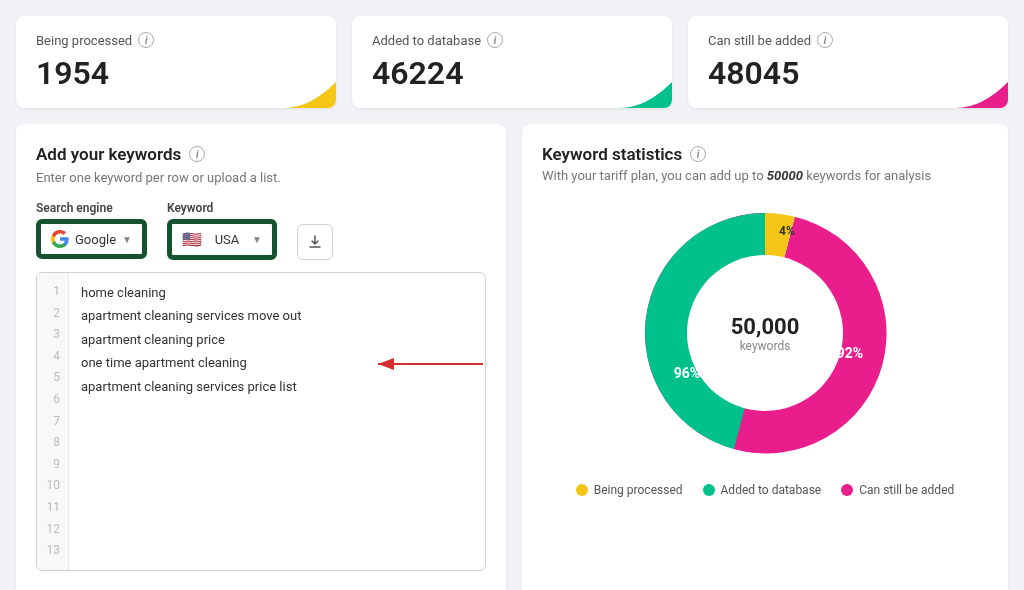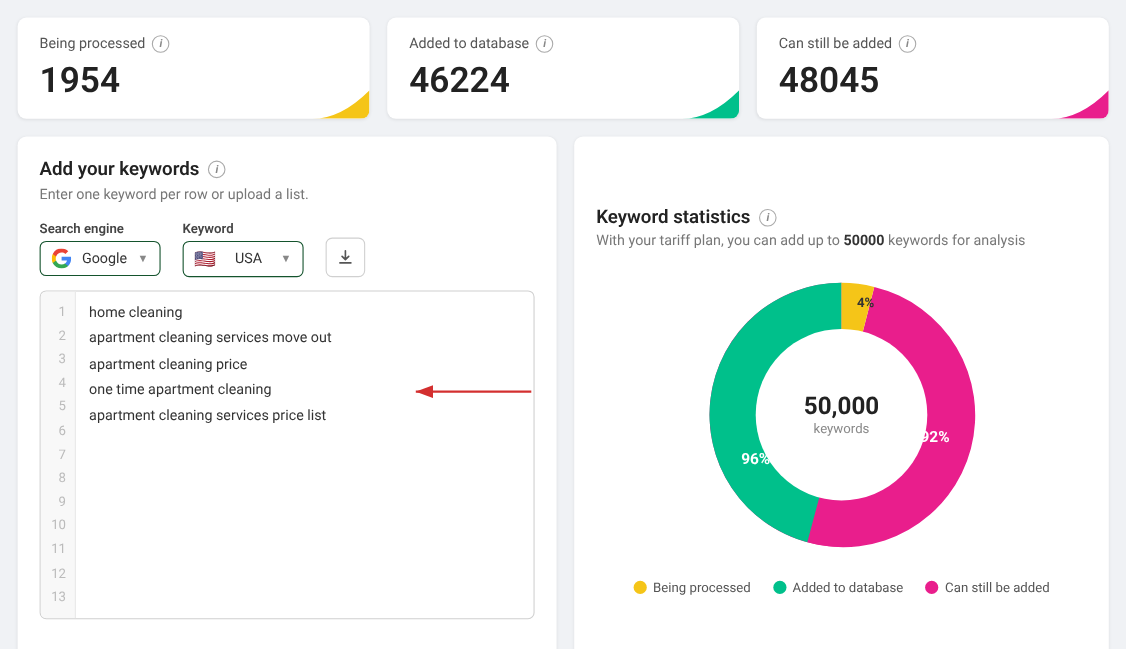--- a/index.html
+++ b/index.html
@@ -107,21 +107,21 @@
     }
     .form-label {
       font-size: 12px;
       font-weight: 600;
       color: #444;
     }
     .form-select {
       display: flex;
       align-items: center;
       gap: 6px;
-      border: 1px solid #14532d;
+      border: 5px solid #14532d;
       border-radius: 6px;
       padding: 6px 10px;
       background: #fff;
       cursor: pointer;
       font-size: 13px;
       color: #333;
       position: relative;
       min-width: 110px;
       justify-content: space-between;
     }
@@ -189,28 +189,28 @@
     
     .right-panel {
       flex: 1;
       background: #fff;
       border-radius: 8px;
       padding: 20px;
       box-shadow: 0 1px 3px rgba(0,0,0,0.08);
     }
     .right-panel .panel-title {
       margin-bottom: 4px;
-      margin-top: 44px;
     }
     .right-panel .panel-subtitle {
       margin-bottom: 20px;
     }
     .right-panel .panel-subtitle strong {
       font-weight: 700;
       color: #333;
+      font-style: italic;
     }
 
     
     .chart-wrapper {
       display: flex;
       flex-direction: column;
       align-items: center;
     }
     .donut-container {
       position: relative;

